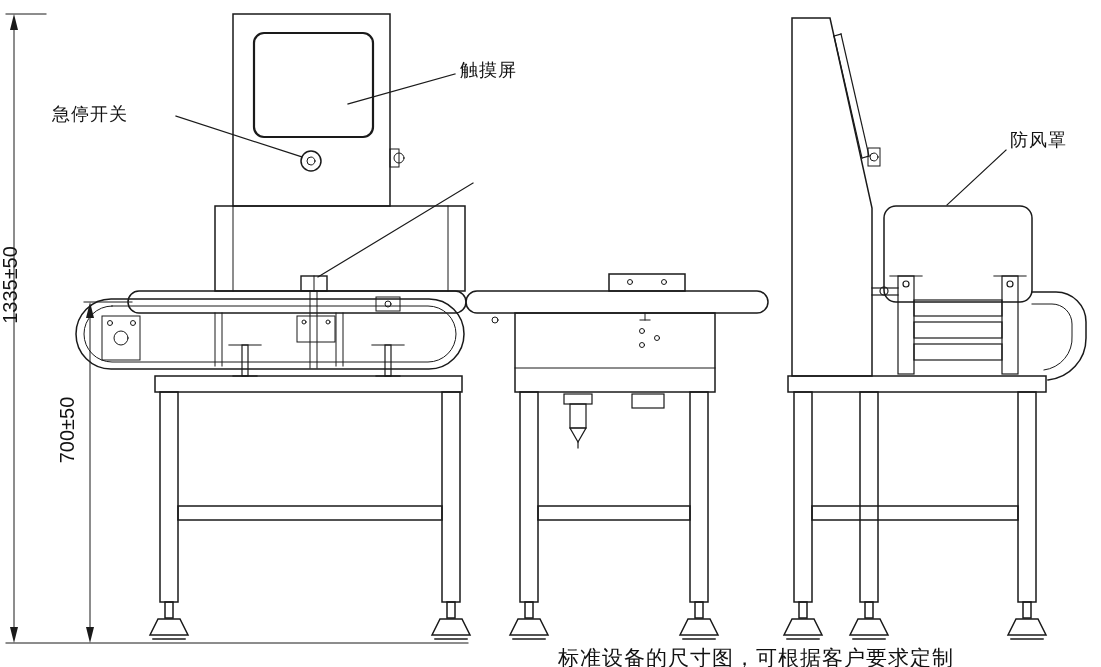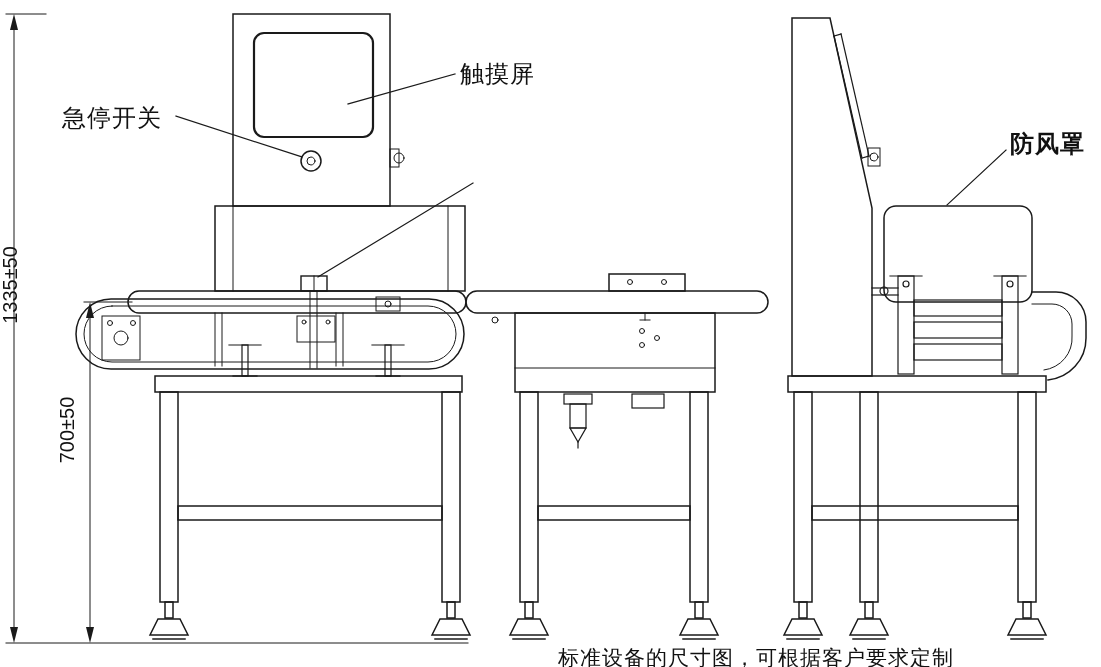--- a/index.html
+++ b/index.html
@@ -7,21 +7,21 @@
     position:relative;
     width:1101px;height:667px;
     background:#fff;
     font-family:"Liberation Sans","DejaVu Sans",sans-serif;
     color:#111;
     overflow:hidden;
   }
   #drawing{position:absolute;left:0;top:0;}
   .callout{
     position:absolute;
-    font-size:24px;
+    font-size:18px;
     letter-spacing:1px;
     white-space:nowrap;
     color:#111;
   }
   .dim{
     position:absolute;
     font-size:20px;
     width:100px;height:24px;
     text-align:center;
     transform:rotate(-90deg);
@@ -200,25 +200,25 @@
       <rect x="794" y="392" width="18" height="210"></rect>
       <rect x="860" y="392" width="18" height="210"></rect>
       <rect x="1018" y="392" width="18" height="210"></rect>
       <rect x="812" y="506" width="206" height="14"></rect>
       <use href="#foot" x="803" y="602"></use>
       <use href="#foot" x="869" y="602"></use>
       <use href="#foot" x="1027" y="602"></use>
     </g>
   </svg>
 
-  <div class="callout" style="left:62px;top:102px;text-align:right;">急停开关</div>
+  <div class="callout" style="left:52px;top:102px;text-align:right;">急停开关</div>
 
   <div class="callout" style="left:460px;top:58px;">触摸屏</div>
 
 
-  <div class="callout" style="left:1010px;top:128px;font-weight:bold;">防风罩</div>
+  <div class="callout" style="left:1010px;top:128px;">防风罩</div>
 
   <div class="dim" style="left:-39px;top:273px;">1335±50</div>
 
   <div class="dim" style="left:18px;top:418px;">700±50</div>
 
   <div class="caption">标准设备的尺寸图，可根据客户要求定制</div>
 </div>
 
 </body></html>

